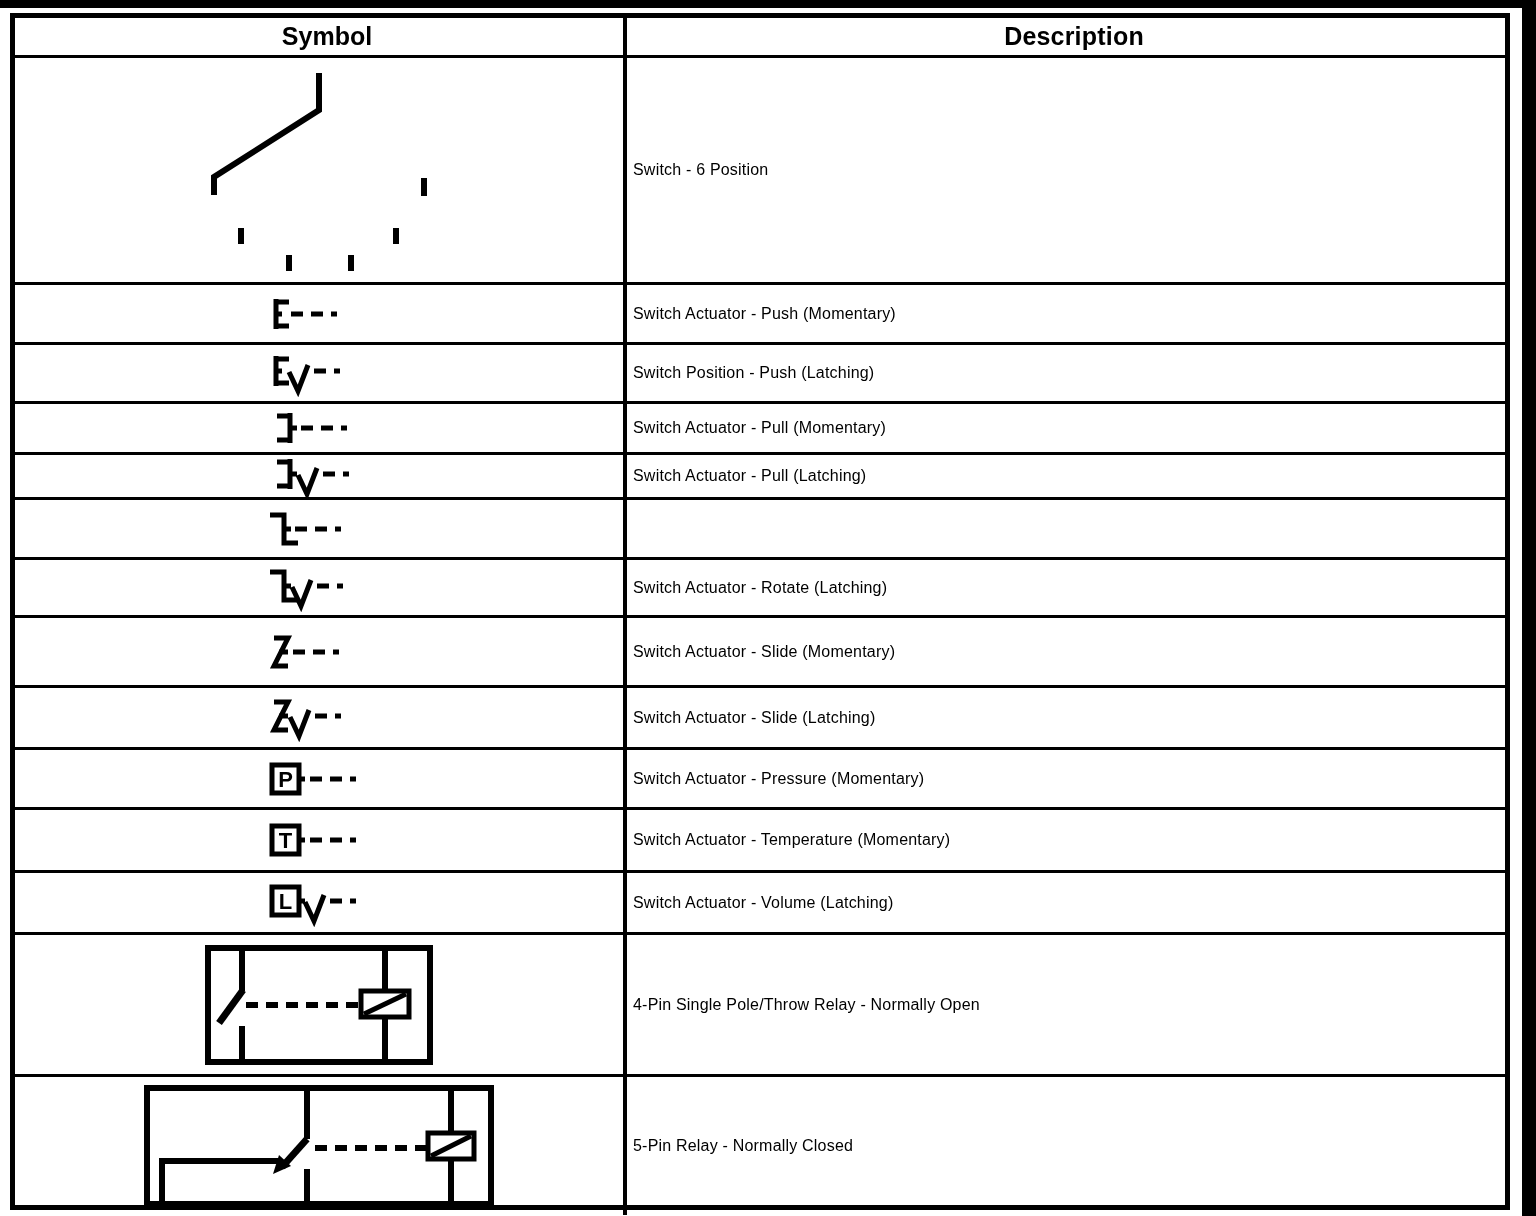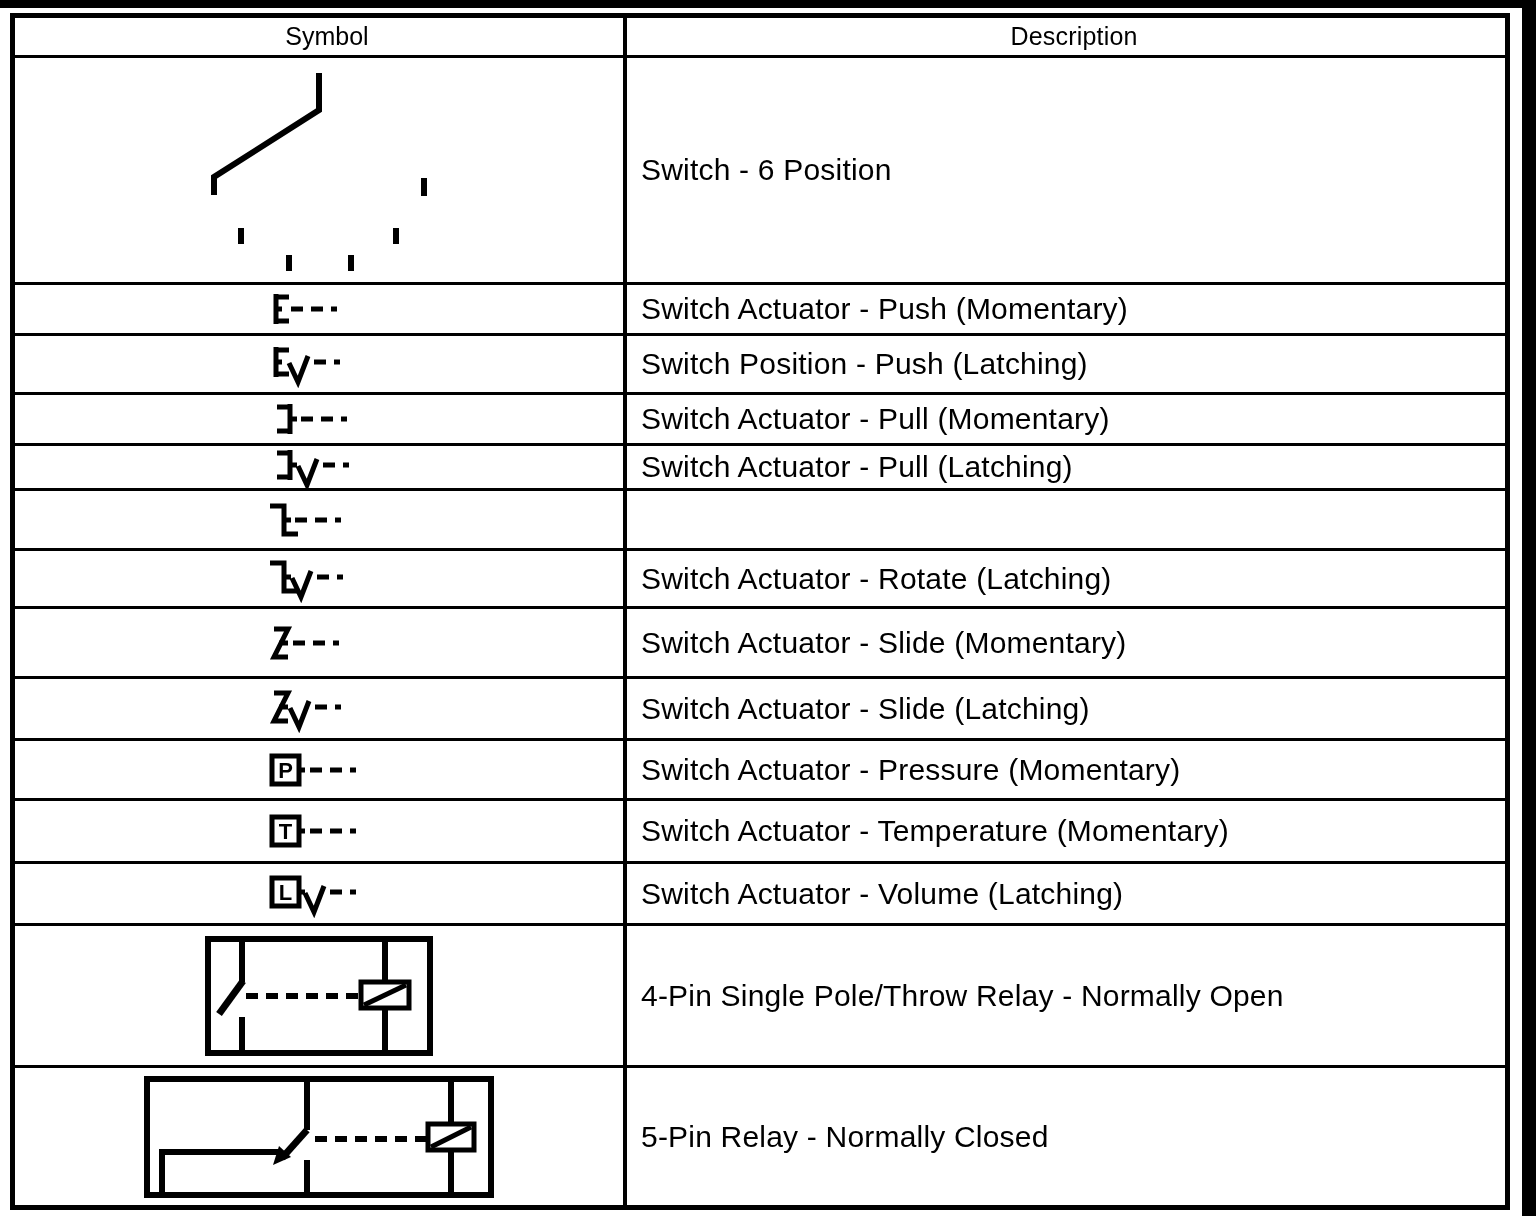--- a/index.html
+++ b/index.html
@@ -13,25 +13,25 @@
     position:absolute;left:10px;top:13px;width:1500px;height:1197px;
     border:5px solid #000;box-sizing:border-box;background:#fff;
   }
   .trow{display:flex;box-sizing:border-box;border-bottom:3px solid #000;}
   .trow.last{border-bottom:none;text-align:right;}
   .sym-cell{
     width:612px;box-sizing:border-box;border-right:4px solid #000;
     display:flex;align-items:center;justify-content:center;
   }
   .desc-cell{
-    flex:1;display:flex;align-items:center;padding-left:14px;box-sizing:border-box;
-    font-size:30px;letter-spacing:0.2px;
+    flex:1;display:flex;align-items:center;padding-left:6px;box-sizing:border-box;
+    font-size:16px;letter-spacing:0.2px;
   }
   .header .sym-cell,.header .desc-cell{
-    justify-content:center;padding-left:16px;font-weight:normal;font-size:25px;
+    justify-content:center;padding-left:16px;font-weight:bold;font-size:25px;
   }
   svg.sym{display:block;}
   svg .ink{stroke:#000;fill:none;stroke-width:5;stroke-linecap:butt;}
   svg .ink6{stroke:#000;fill:none;stroke-width:6;stroke-linecap:butt;}
   svg .blade{stroke:#000;fill:none;stroke-width:7;stroke-linecap:butt;}
   svg .dash{stroke:#000;fill:none;stroke-width:6;stroke-dasharray:12 8;}
   svg .boxletter{
     fill:#000;stroke:none;font-family:"Liberation Sans",sans-serif;
     font-weight:bold;font-size:22px;text-anchor:middle;
   }
@@ -54,21 +54,21 @@
     <div class="trow" style="height:227px">
       <div class="sym-cell">
         <svg class="sym" width="250" height="210" viewBox="0 0 250 210">
           <path class="ink6" d="M125 8 V45 L20 112 V130"></path>
           <path class="ink6" d="M230 113 V131 M47 163 V179 M202 163 V179 M95 190 V206 M157 190 V206"></path>
         </svg>
       </div>
       <div class="desc-cell">Switch - 6 Position</div>
     </div>
 
-    <div class="trow" style="height:51px">
+    <div class="trow" style="height:60px">
       <div class="sym-cell">
         <svg class="sym glyph" width="130" height="48" viewBox="0 0 130 48">
           <path class="ink" d="M14 9 V39 M14 12 H27 M14 36 H27 M14 24 H20"></path>
           <path class="ink" d="M29 24 H41 M49 24 H61 M69 24 H75"></path>
         </svg>
       </div>
       <div class="desc-cell">Switch Actuator - Push (Momentary)</div>
     </div>
 
     <div class="trow" style="height:59px">

